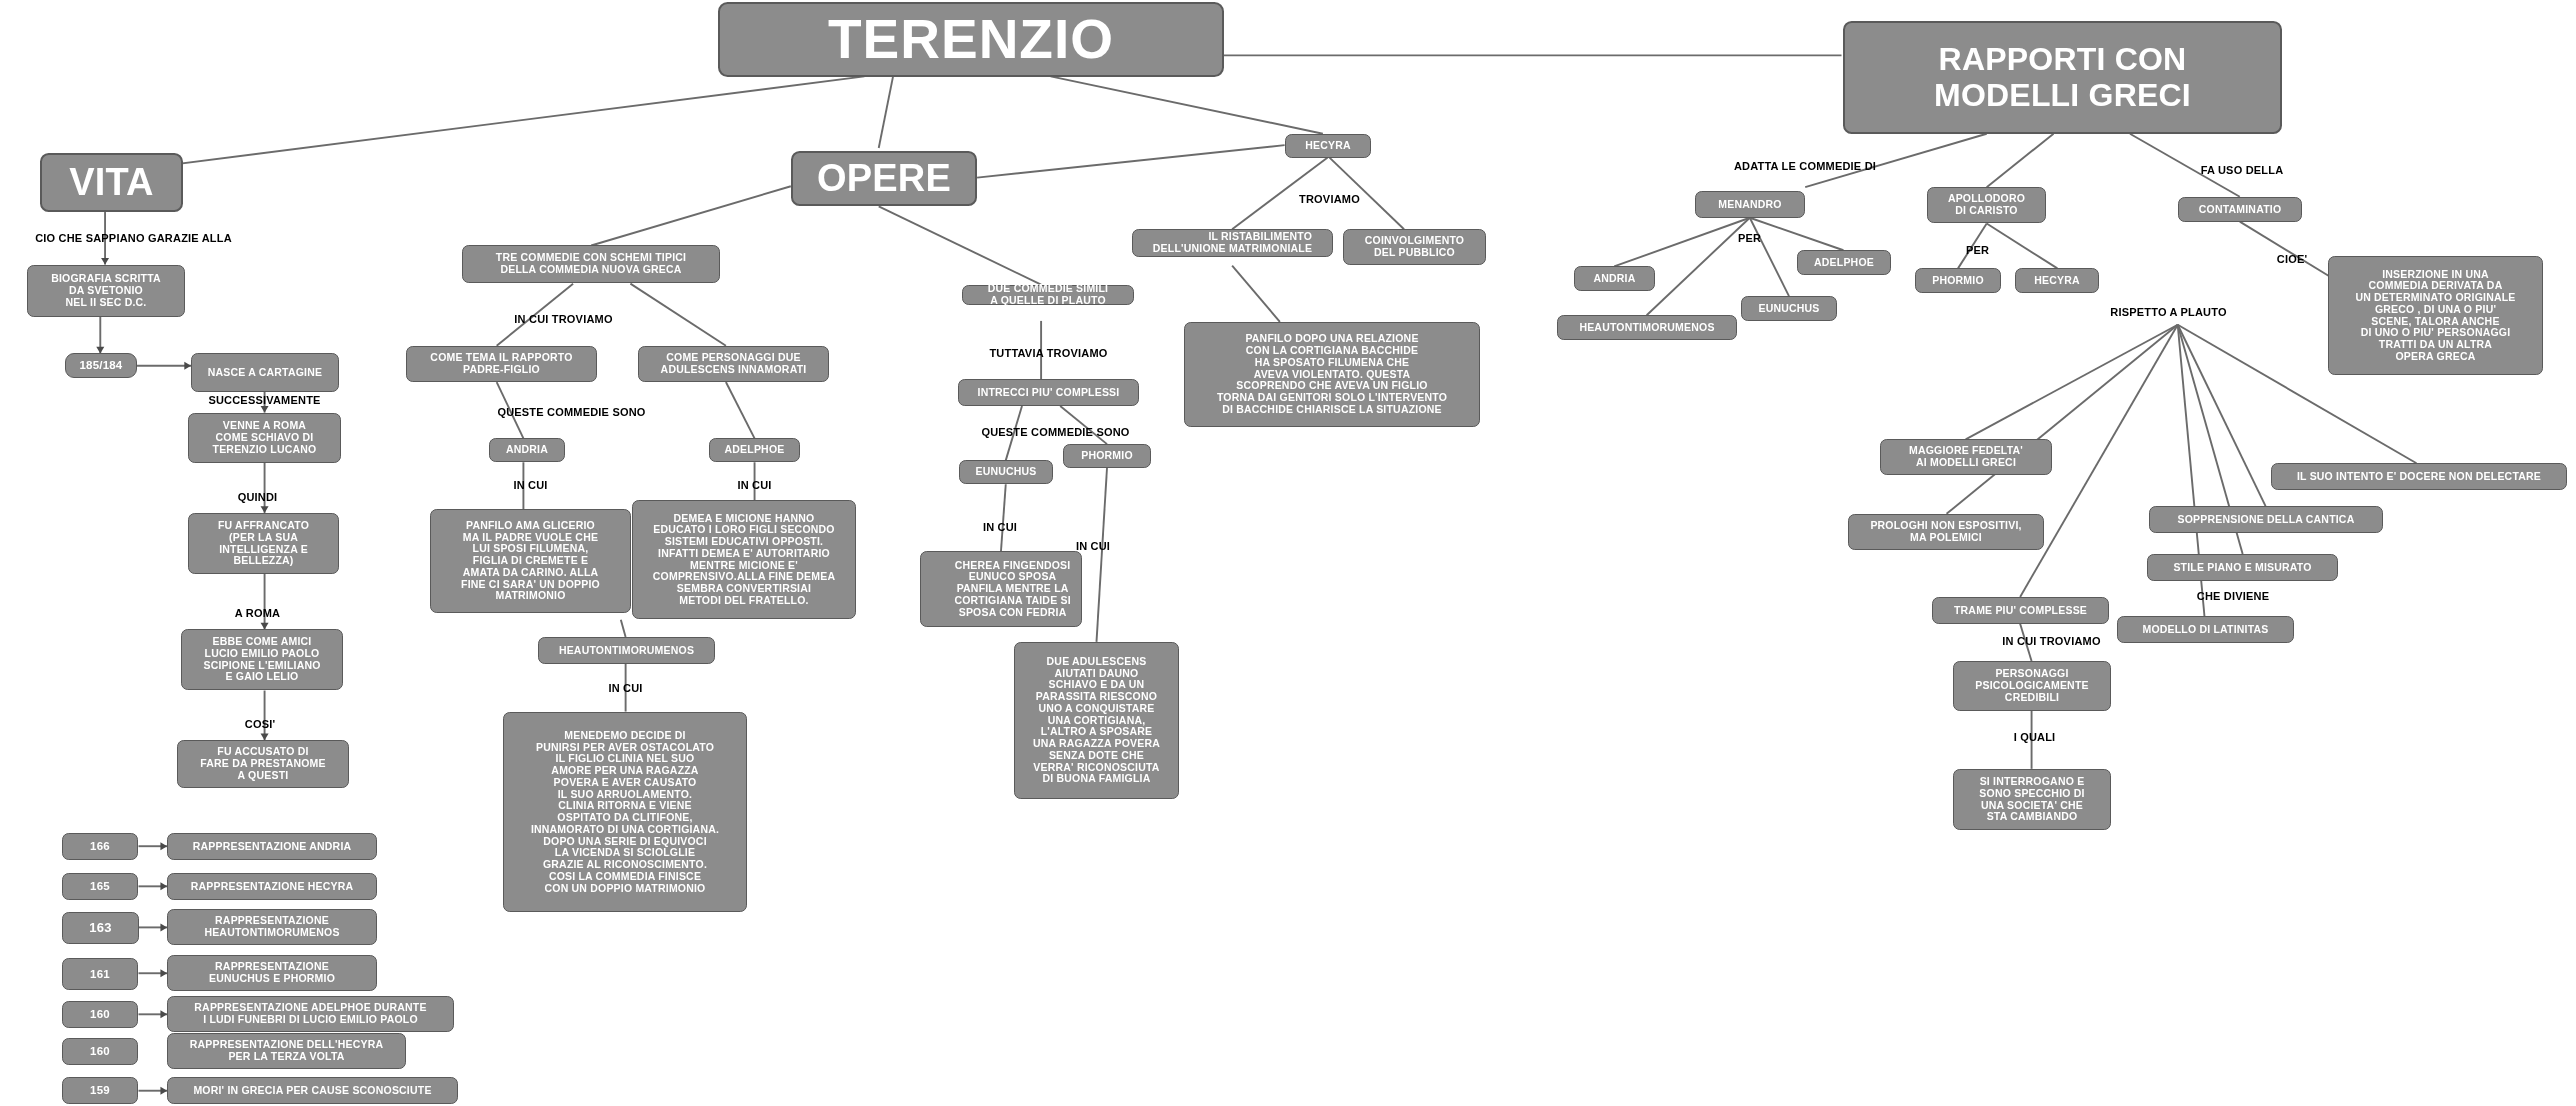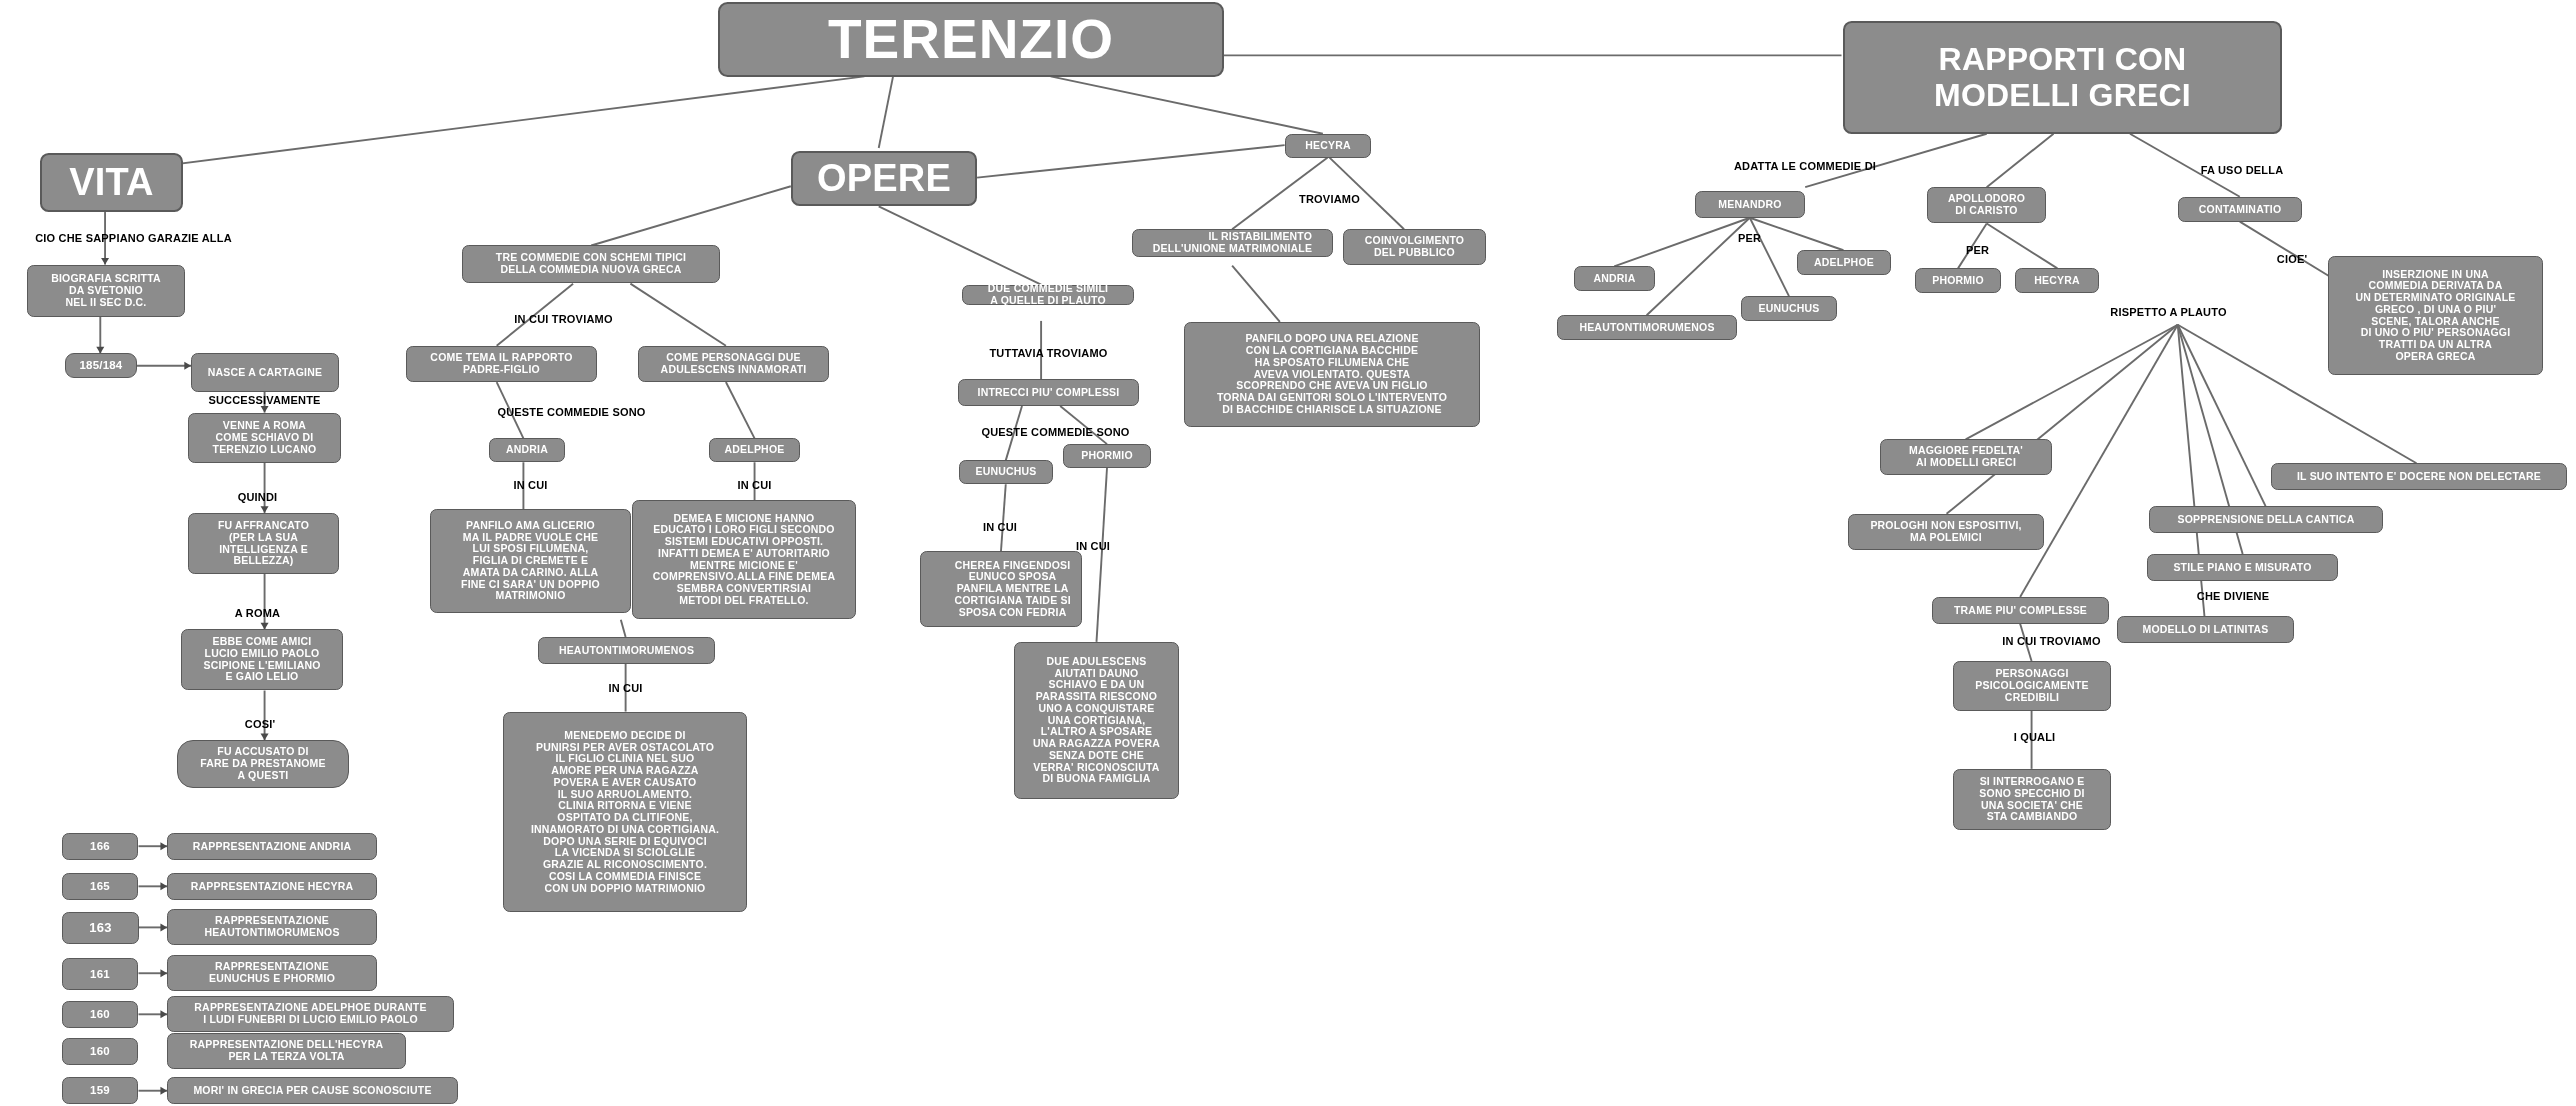--- a/index.html
+++ b/index.html
@@ -145,21 +145,21 @@
 COME SCHIAVO DI
 TERENZIO LUCANO</div>
       <div class="node" style="left: 188px; top: 513px; width: 151px; height: 61px; font-size: 10.5px;">FU AFFRANCATO
 (PER LA SUA
 INTELLIGENZA E
 BELLEZZA)</div>
       <div class="node" style="left: 181px; top: 629px; width: 162px; height: 61px; font-size: 10.5px;">EBBE COME AMICI
 LUCIO EMILIO PAOLO
 SCIPIONE L'EMILIANO
 E GAIO LELIO</div>
-      <div class="node" style="left: 177px; top: 740px; width: 172px; height: 48px; font-size: 10.5px; border-radius: 16px;">FU ACCUSATO DI
+      <div class="node" style="left: 177px; top: 740px; width: 172px; height: 48px; font-size: 10.5px;">FU ACCUSATO DI
 FARE DA PRESTANOME
 A QUESTI</div>
       <div class="node" style="left: 62px; top: 833px; width: 76px; height: 27px; font-size: 11.5px;">166</div>
       <div class="node" style="left: 167px; top: 833px; width: 210px; height: 27px; font-size: 10.5px;">RAPPRESENTAZIONE ANDRIA</div>
       <div class="node" style="left: 62px; top: 873px; width: 76px; height: 27px; font-size: 11.5px;">165</div>
       <div class="node" style="left: 167px; top: 873px; width: 210px; height: 27px; font-size: 10.5px;">RAPPRESENTAZIONE HECYRA</div>
       <div class="node" style="left: 62px; top: 912px; width: 77px; height: 32px; font-size: 13px;">163</div>
       <div class="node" style="left: 167px; top: 909px; width: 210px; height: 36px; font-size: 10.5px;">RAPPRESENTAZIONE
 HEAUTONTIMORUMENOS</div>
       <div class="node" style="left: 62px; top: 958px; width: 76px; height: 32px; font-size: 11.5px;">161</div>

